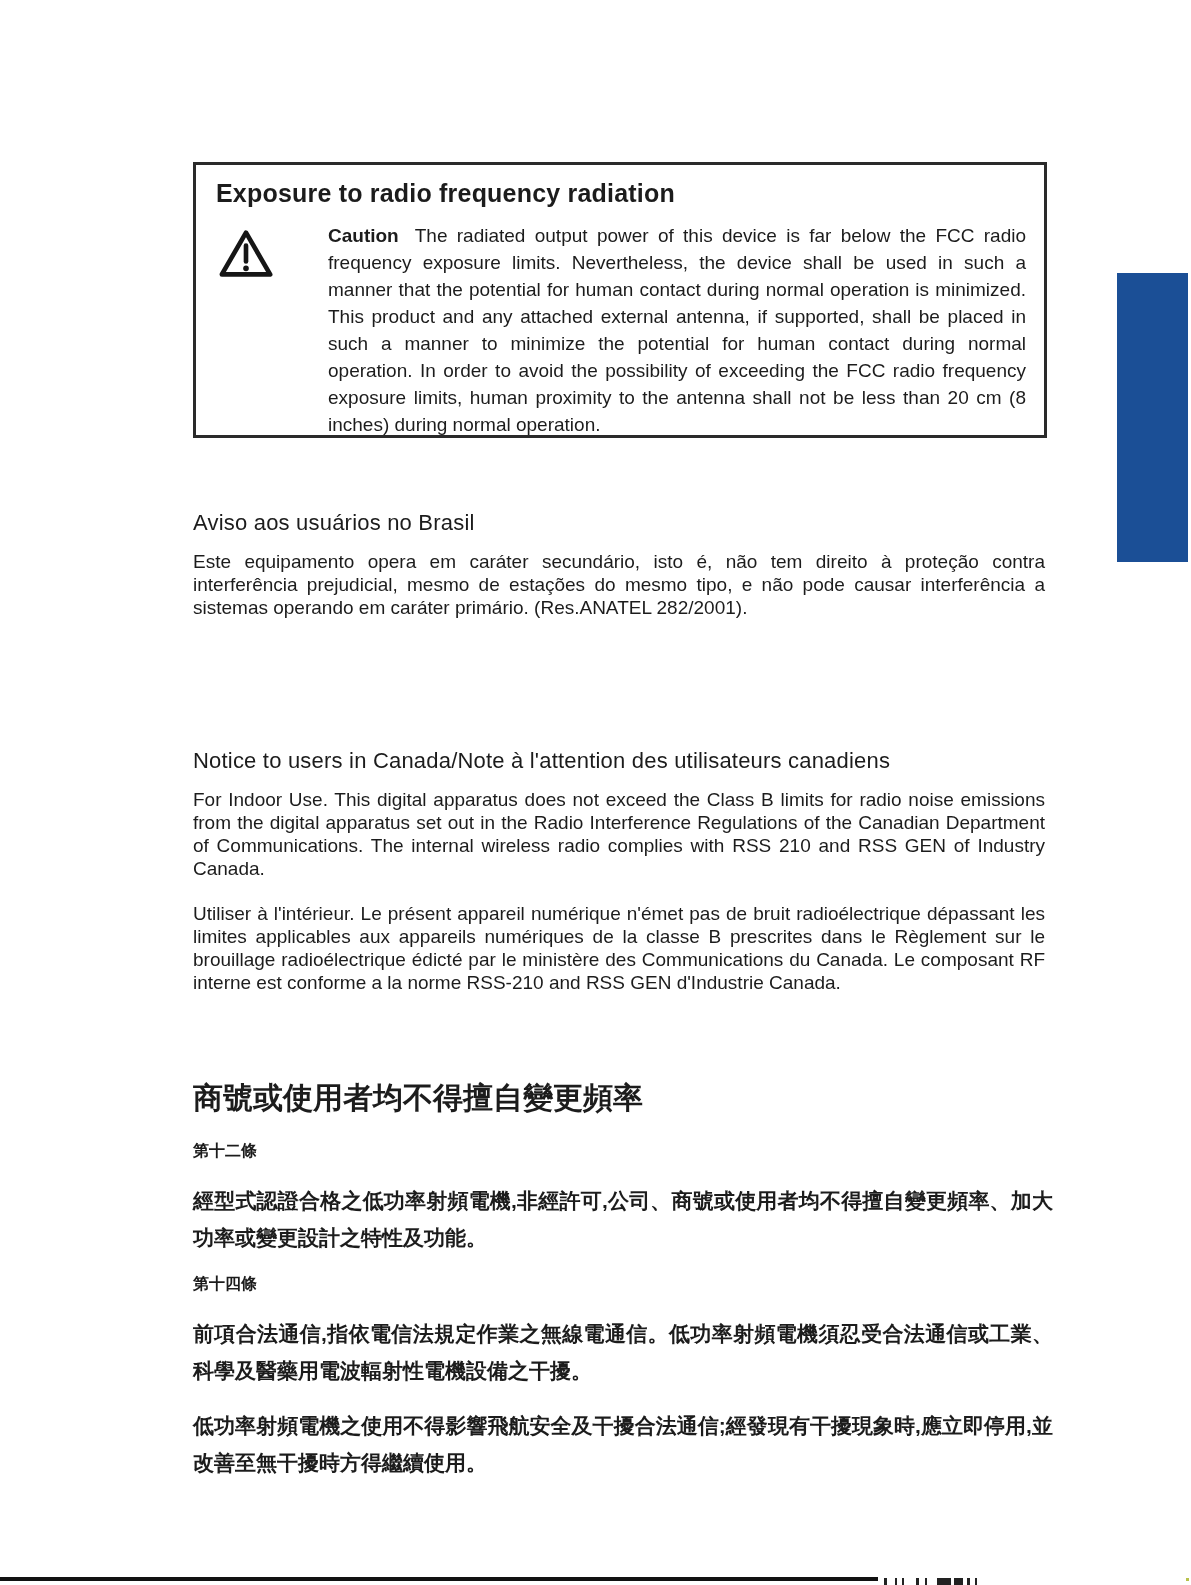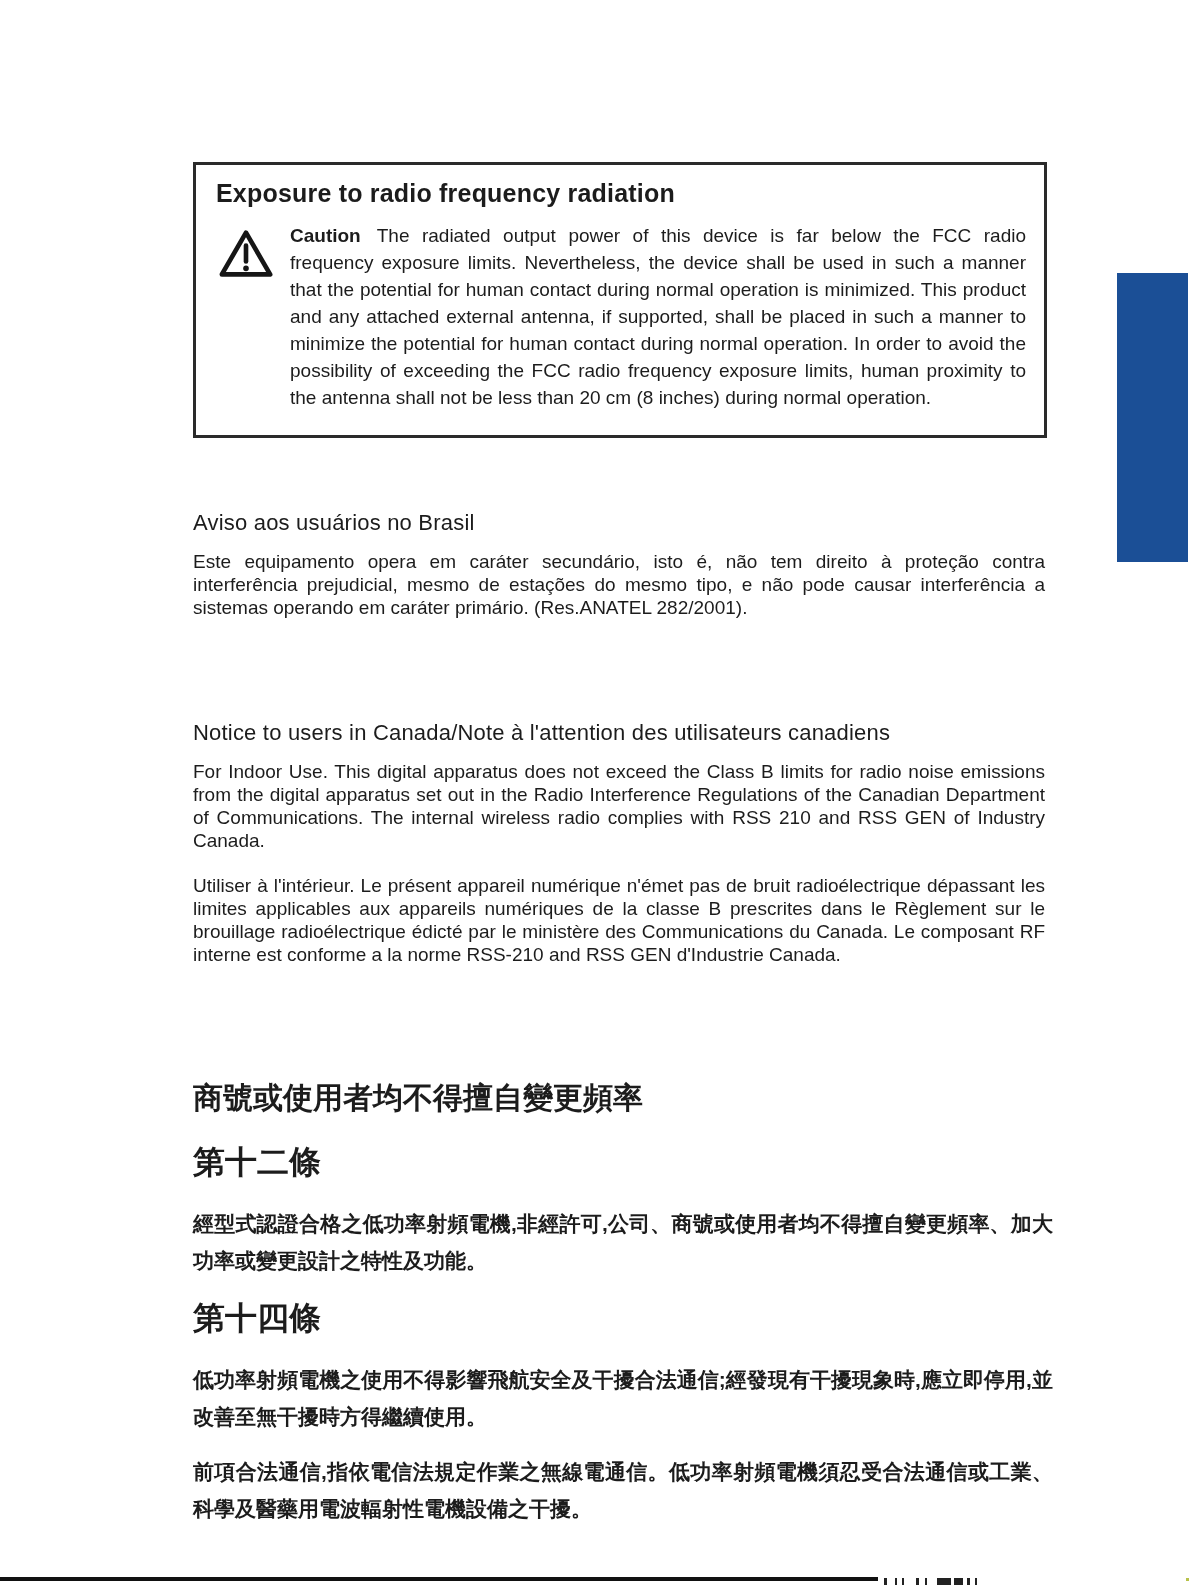--- a/index.html
+++ b/index.html
@@ -27,20 +27,21 @@
   }
   .caution-box .box-title {
     font-size: 25px;
     font-weight: bold;
     padding: 14px 22px 10px 20px;
     letter-spacing: 0.2px;
   }
   .caution-row {
     display: flex;
     padding: 4px 18px 0 22px;
+    gap: 38px;
   }
   .icon-col {
     width: 72px;
     flex: 0 0 72px;
     padding-top: 6px;
   }
   .caution-text {
     flex: 1;
     font-size: 19px;
     line-height: 27px;
@@ -60,31 +61,31 @@
     letter-spacing: 0.2px;
   }
   .body-para {
     font-size: 19px;
     line-height: 23px;
     text-align: justify;
     margin: 0 0 22px 0;
   }
 
   .brazil-section { top: 510px; }
-  .canada-section { top: 720px; }
+  .canada-section { top: 748px; }
 
   
   .taiwan-section { top: 1078px; width: 860px; }
   .cjk-title {
     font-size: 30px;
     font-weight: bold;
     margin: 0 0 22px 0;
   }
   .cjk-subheading {
-    font-size: 32px;
+    font-size: 16px;
     font-weight: bold;
     margin: 0 0 20px 0;
   }
   .cjk-para {
     font-size: 21px;
     font-weight: 600;
     line-height: 37px;
     text-align: justify;
     margin: 0 0 18px 0;
   }
@@ -163,22 +164,22 @@
     <h2 class="section-heading">Notice to users in Canada/Note à l'attention des utilisateurs canadiens</h2>
     <p class="body-para">For Indoor Use. This digital apparatus does not exceed the Class B limits for radio noise emissions from the digital apparatus set out in the Radio Interference Regulations of the Canadian Department of Communications. The internal wireless radio complies with RSS 210 and RSS GEN of Industry Canada.</p>
     <p class="body-para">Utiliser à l'intérieur. Le présent appareil numérique n'émet pas de bruit radioélectrique dépassant les limites applicables aux appareils numériques de la classe B prescrites dans le Règlement sur le brouillage radioélectrique édicté par le ministère des Communications du Canada. Le composant RF interne est conforme a la norme RSS-210 and RSS GEN d'Industrie Canada.</p>
   </div>
 
   <div class="section taiwan-section">
     <h1 class="cjk-title">商號或使用者均不得擅自變更頻率</h1>
     <h2 class="cjk-subheading">第十二條</h2>
     <p class="cjk-para">經型式認證合格之低功率射頻電機,非經許可,公司、商號或使用者均不得擅自變更頻率、加大功率或變更設計之特性及功能。</p>
     <h2 class="cjk-subheading">第十四條</h2>
+    <p class="cjk-para">前項合法通信,指依電信法規定作業之無線電通信。低功率射頻電機須忍受合法通信或工業、科學及醫藥用電波輻射性電機設備之干擾。</p>
     <p class="cjk-para">低功率射頻電機之使用不得影響飛航安全及干擾合法通信;經發現有干擾現象時,應立即停用,並改善至無干擾時方得繼續使用。</p>
-    <p class="cjk-para">前項合法通信,指依電信法規定作業之無線電通信。低功率射頻電機須忍受合法通信或工業、科學及醫藥用電波輻射性電機設備之干擾。</p>
   </div>
 
   <div class="side-tab" style="background: rgb(27, 79, 150);"></div>
 
   <div class="bottom-bar" style="background: rgb(17, 17, 17);"></div>
   <div class="edge-fragment">
     <i style="width:3px"></i><i style="width:2px;margin-left:8px"></i><i style="width:2px;margin-left:5px"></i><i style="width:3px;margin-left:12px"></i><i style="width:2px;margin-left:6px"></i><i style="width:14px;margin-left:10px"></i><i style="width:9px;margin-left:3px"></i><i style="width:3px;margin-left:4px"></i><i style="width:2px;margin-left:5px"></i>
   </div>
   <div class="edge-speck"></div>
 

